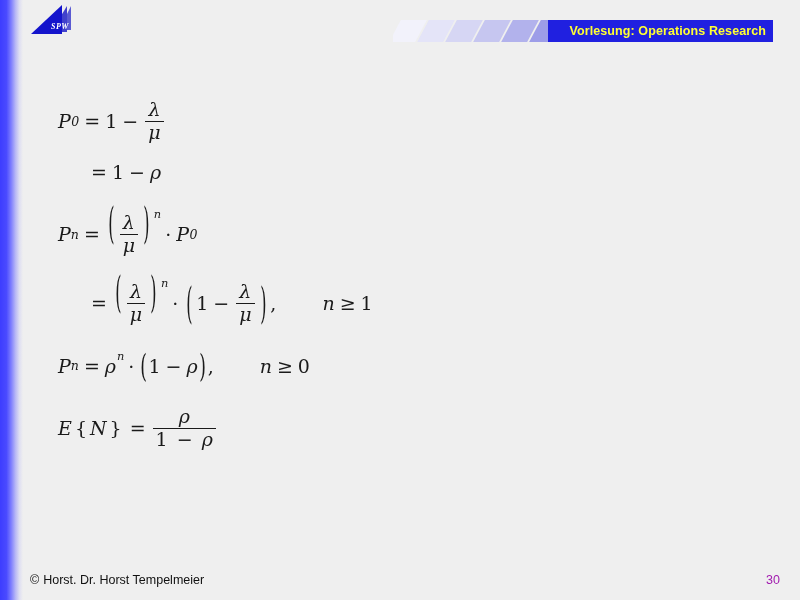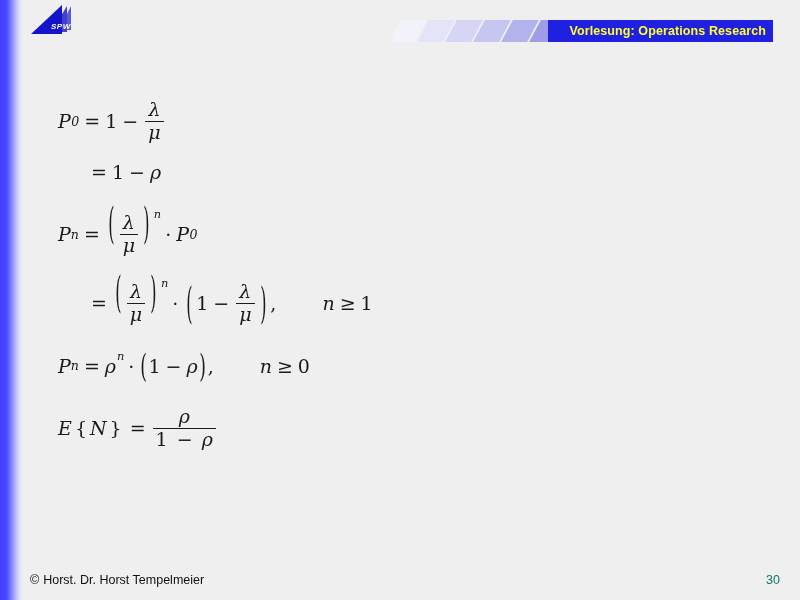--- a/index.html
+++ b/index.html
@@ -44,21 +44,21 @@
     left: 31px;
     top: 4px;
     width: 56px;
     height: 33px;
   }
   #logo svg { display: block; }
   #logo-text {
     position: absolute;
     left: 20px;
     top: 18px;
-    font-family: Liberation Sans, sans-serif;
+    font-family: Liberation Serif, serif;
     font-style: italic;
     font-weight: bold;
     font-size: 8px;
     color: #ffffff;
     letter-spacing: 0.5px;
     white-space: nowrap;
   }
 
   
   #header-banner {
@@ -234,21 +234,21 @@
     display: inline-block;
     font-size: 12.5px;
     line-height: 1;
   }
   #footer-page {
     position: absolute;
     right: 20px;
     bottom: 13px;
     font-family: "Liberation Sans", sans-serif;
     font-size: 12.5px;
-    color: #0f766e;
+    color: #a21caf;
   }
 </style>
 </head>
 <body>
 
 <div id="slide">
 
   <div id="left-bar"></div>
 
   <div id="logo">

